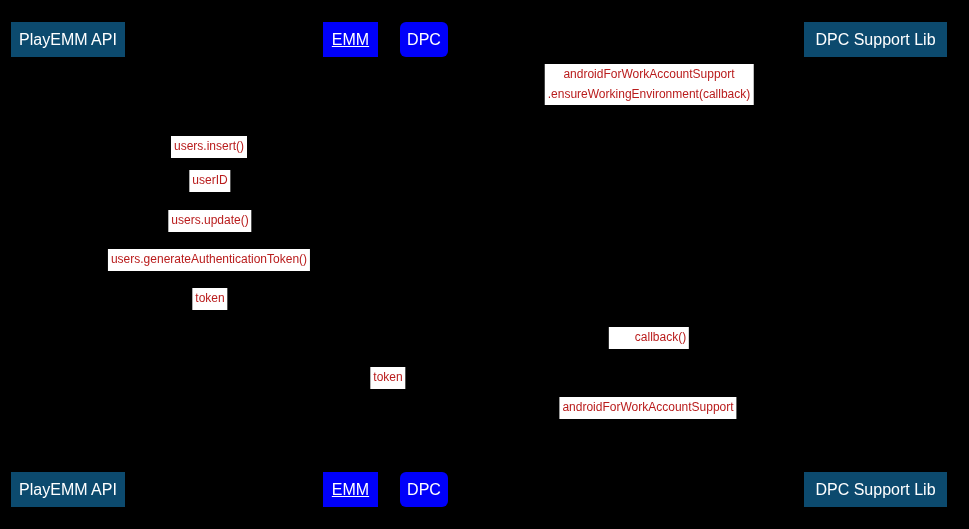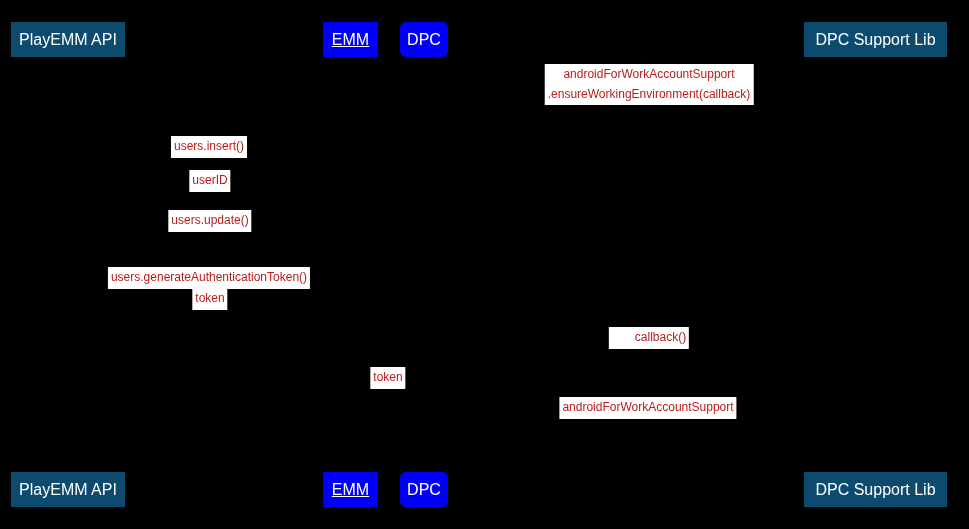--- a/index.html
+++ b/index.html
@@ -44,21 +44,21 @@
     font-size: 12px;
     line-height: 19.5px;
     padding: 1px 3px;
     text-align: center;
     white-space: nowrap;
   }
   .m1 { left: 649px; top: 64px; }
   .m2 { left: 209px; top: 136px; }
   .m3 { left: 210px; top: 170px; }
   .m4 { left: 210px; top: 210px; }
-  .m5 { left: 209px; top: 267px; }
+  .m5 { left: 209px; top: 249px; }
   .m6 { left: 210px; top: 288px; }
   .m7 { left: 649px; top: 327px; padding-left: 26px; }
   .m8 { left: 388px; top: 367px; }
   .m9 { left: 648px; top: 397px; }
 </style>
 </head>
 <body>
 
 <div id="canvas">
 

